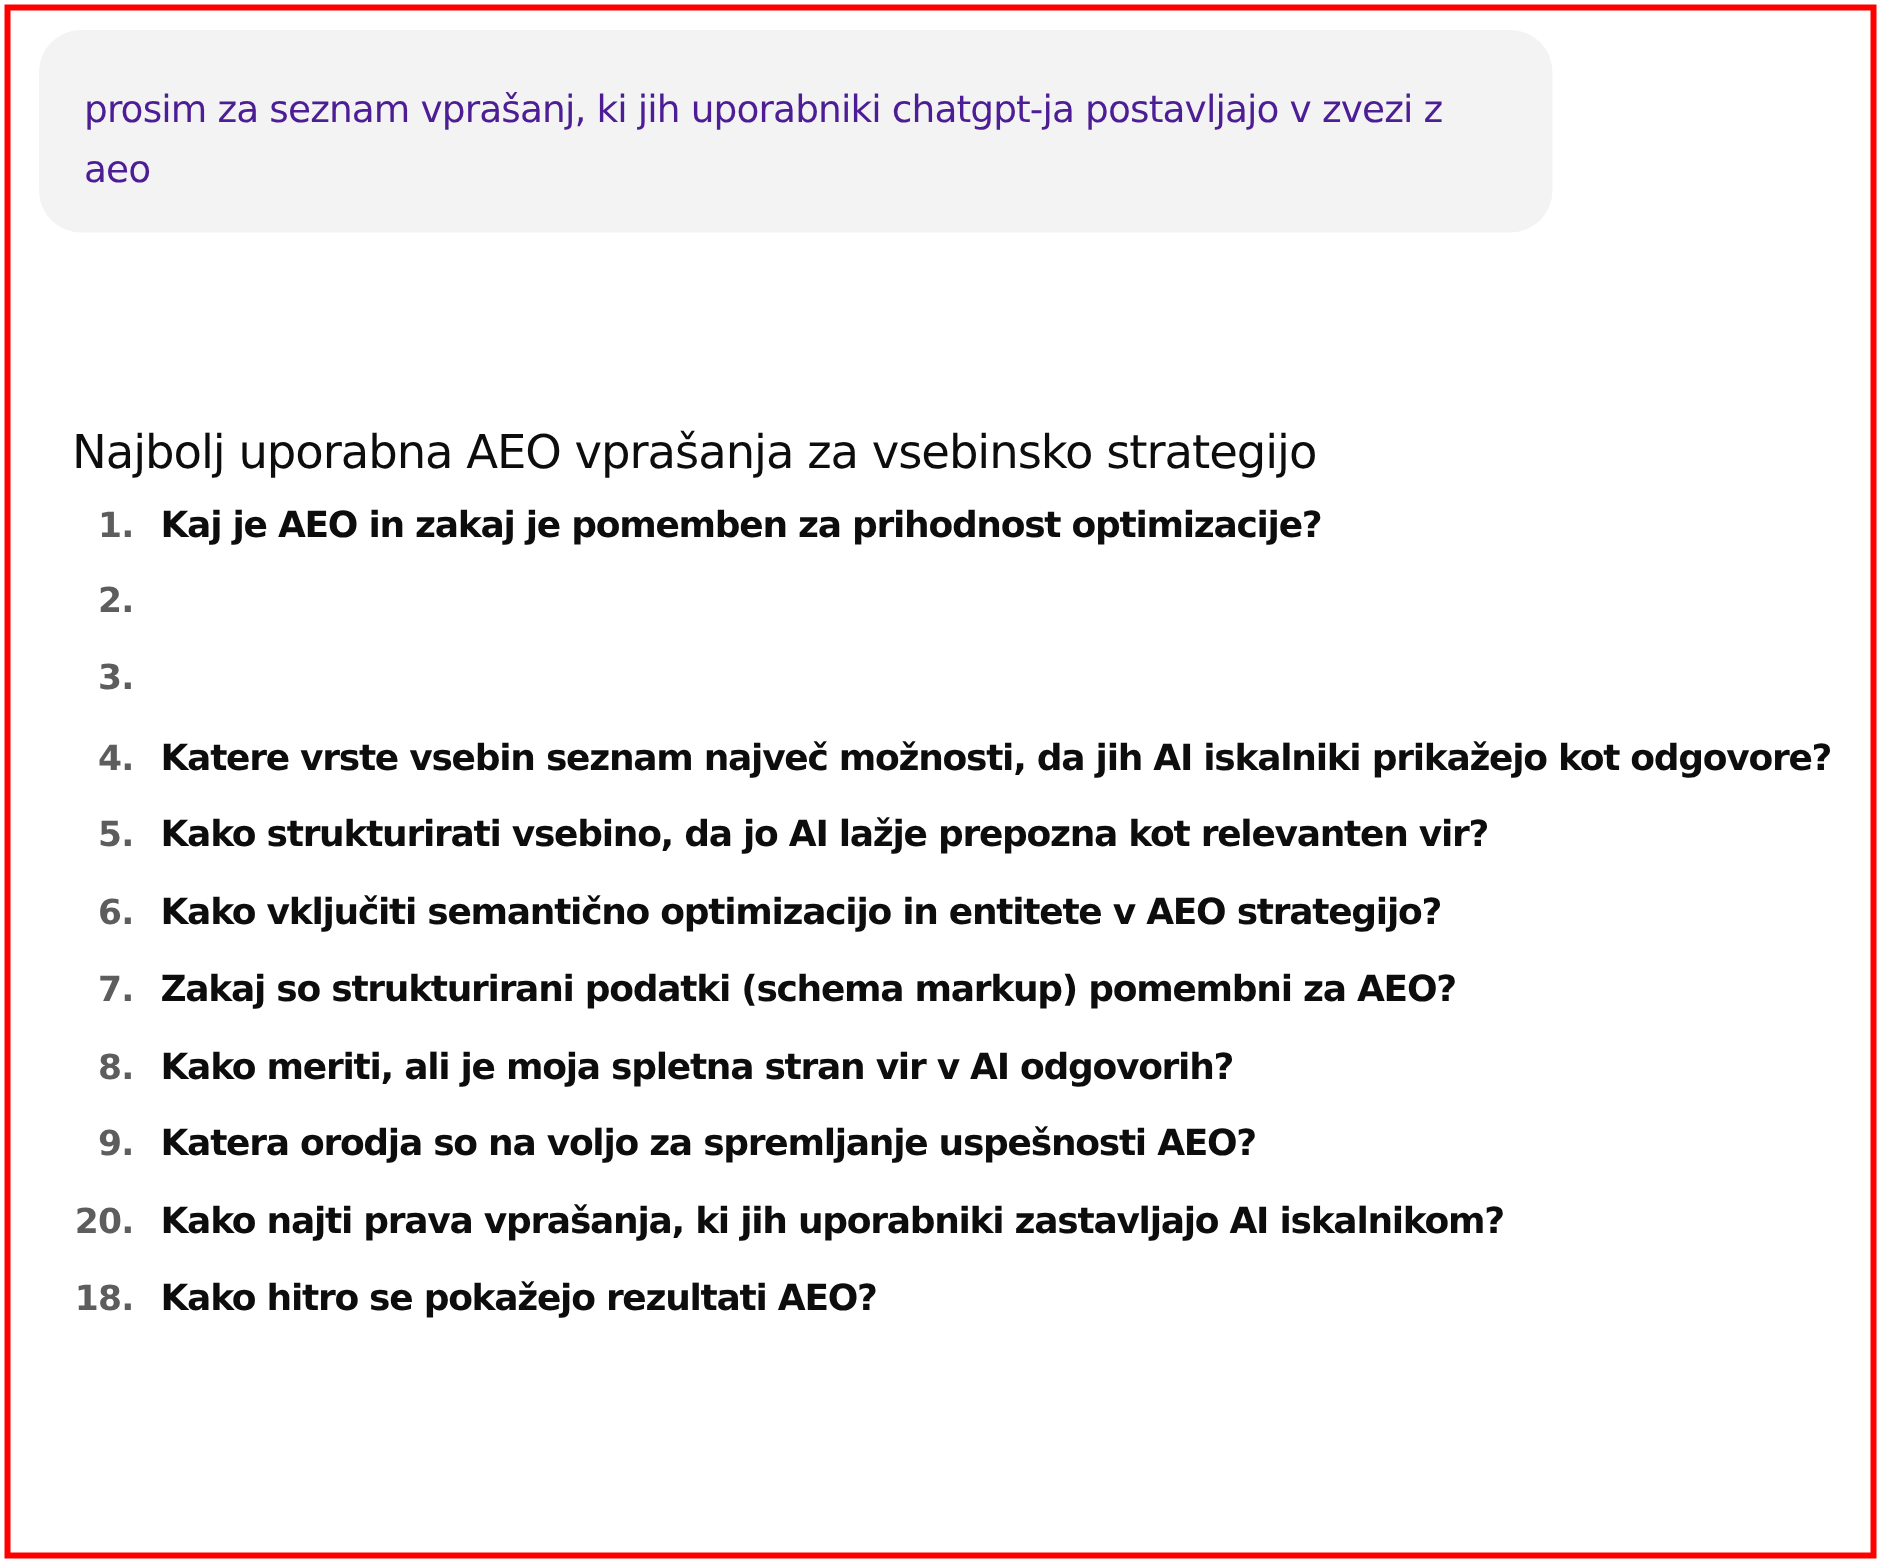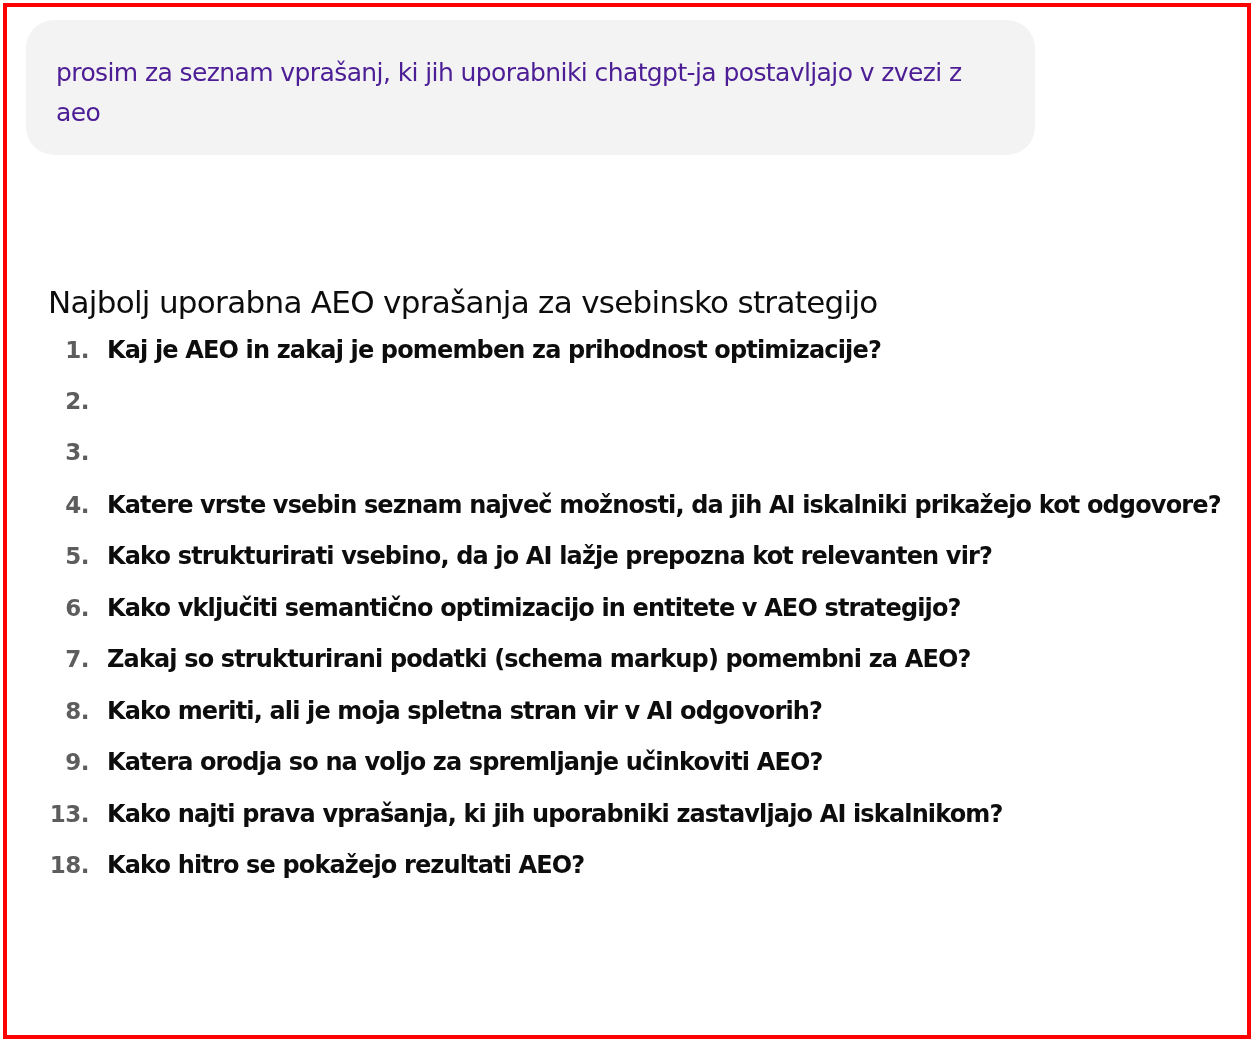--- a/index.html
+++ b/index.html
@@ -123,24 +123,24 @@
     <li class="question-item">
         <span class="question-num">7.</span>
         <span class="question-text">Zakaj so strukturirani podatki (schema markup) pomembni za AEO?</span>
       </li>
     <li class="question-item">
         <span class="question-num">8.</span>
         <span class="question-text">Kako meriti, ali je moja spletna stran vir v AI odgovorih?</span>
       </li>
     <li class="question-item">
         <span class="question-num">9.</span>
-        <span class="question-text">Katera orodja so na voljo za spremljanje učinkoviti AEO?</span>
+        <span class="question-text">Katera orodja so na voljo za spremljanje uspešnosti AEO?</span>
       </li>
     <li class="question-item">
-        <span class="question-num">13.</span>
+        <span class="question-num">20.</span>
         <span class="question-text">Kako najti prava vprašanja, ki jih uporabniki zastavljajo AI iskalnikom?</span>
       </li>
     <li class="question-item">
         <span class="question-num">18.</span>
         <span class="question-text">Kako hitro se pokažejo rezultati AEO?</span>
       </li>
   </ol>
 </div>
 
 </body></html>

